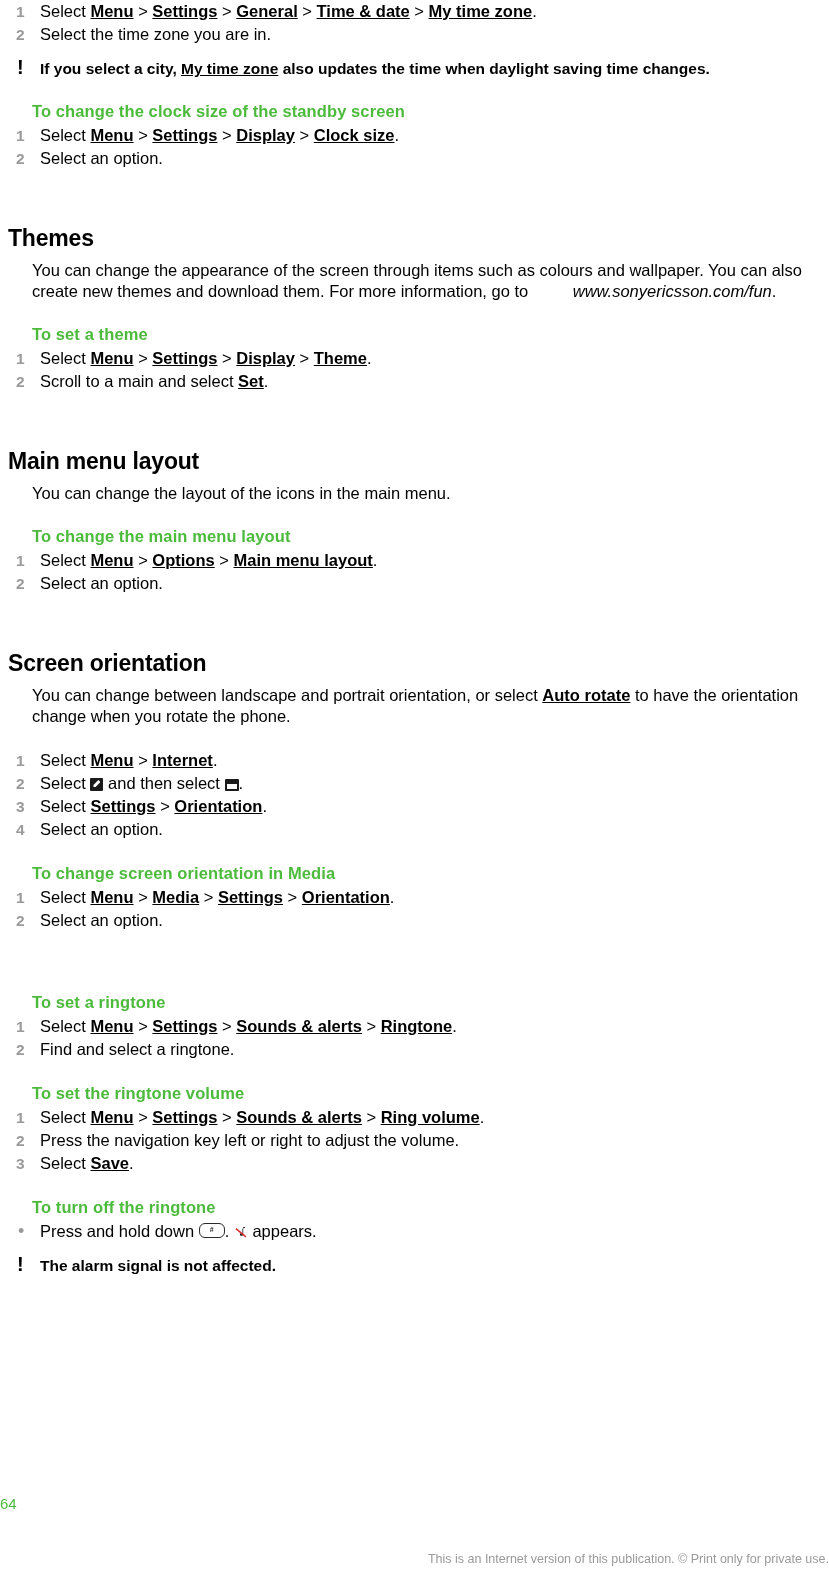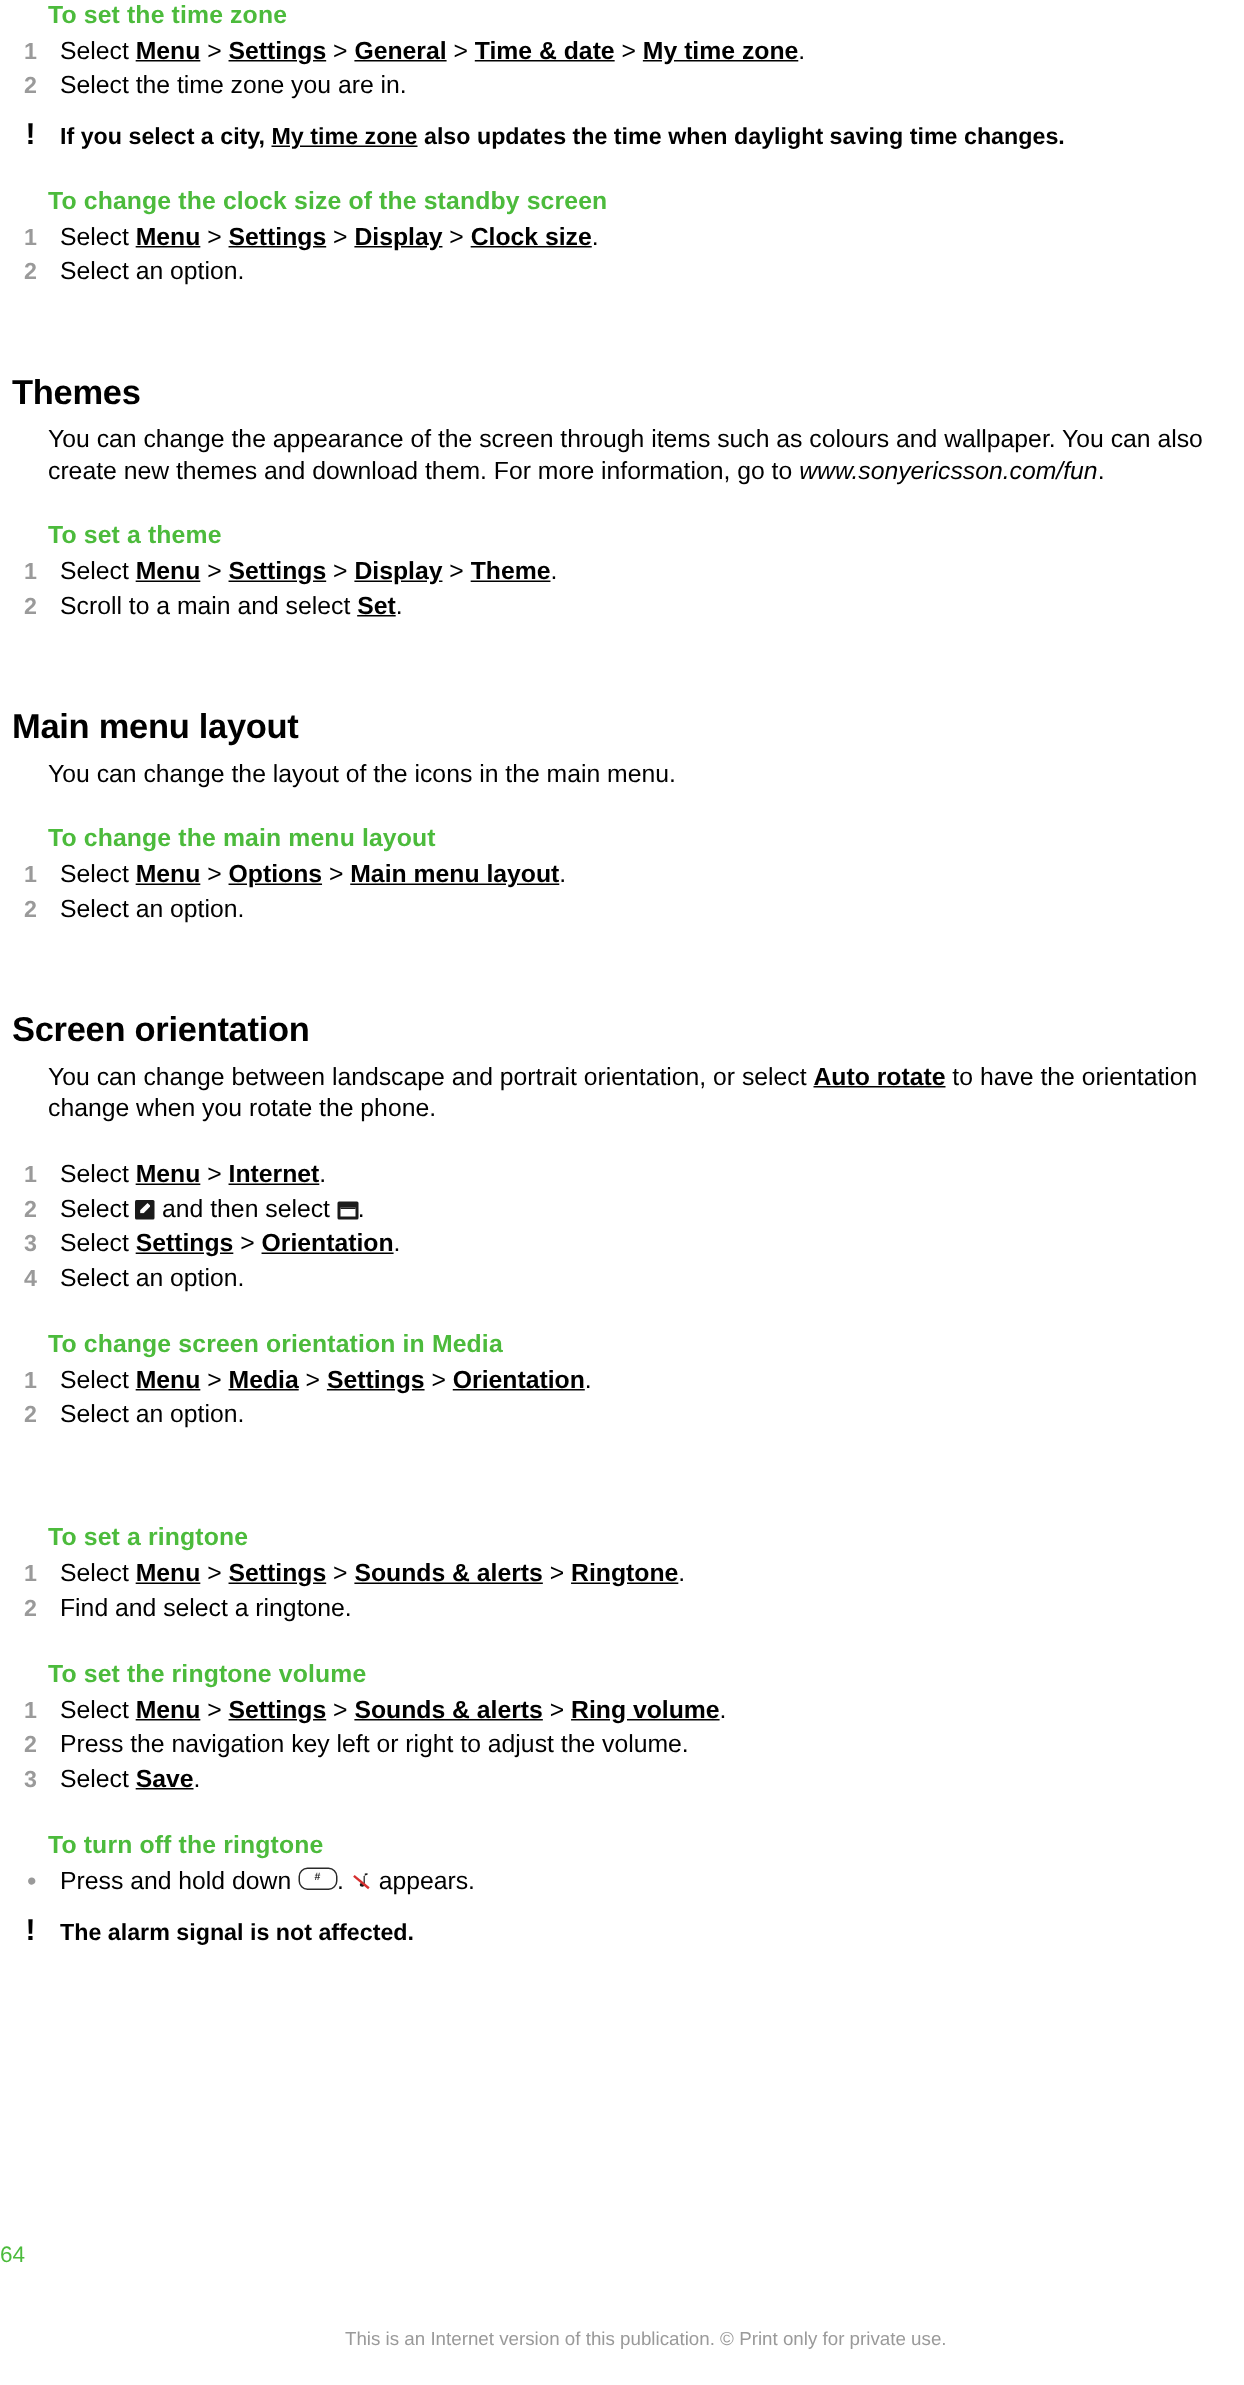--- a/index.html
+++ b/index.html
@@ -99,21 +99,21 @@
     left: 9px;
     top: -2px;
     font-size: 20px;
     font-weight: bold;
     line-height: 22px;
     color: #000;
   }
 
   
   b.ui { font-weight: bold; text-decoration: underline; }
-  i.url { font-style: italic; }
+  i.url { font-style: italic; margin-left: 40px; }
 
   
   .glyph {
     display: inline-block;
     vertical-align: -2px;
     position: relative;
   }
   .glyph-pen {
     width: 13px; height: 13px;
     background: #1a1a1a;
@@ -169,35 +169,34 @@
     text-align: left;
     color: #4CBB3C;
     font-size: 15px;
     line-height: 18px;
   }
   .footer-note {
     position: absolute;
     left: 0;
     right: 0;
     top: 1551px;
-    text-align: center;
+    text-align: right;
     color: #9a9a9a;
     font-size: 12.5px;
     line-height: 16px;
     padding-left: 32px;
   }
 </style>
 </head>
 <body>
 
 <div class="page">
   <div class="content">
 
     <div>
-      <div class="proc-title">To set the time zone</div>
       <ol class="steps">
           <li class="step">
             <span class="step-num">1</span>
             <span class="step-text"><span>Select </span><b class="ui">Menu</b><span> &gt; </span><b class="ui">Settings</b><span> &gt; </span><b class="ui">General</b><span> &gt; </span><b class="ui">Time &amp; date</b><span> &gt; </span><b class="ui">My time zone</b><span>.</span></span>
           </li>
           <li class="step">
             <span class="step-num">2</span>
             <span class="step-text"><span>Select the time zone you are in.</span></span>
           </li>
         </ol>

